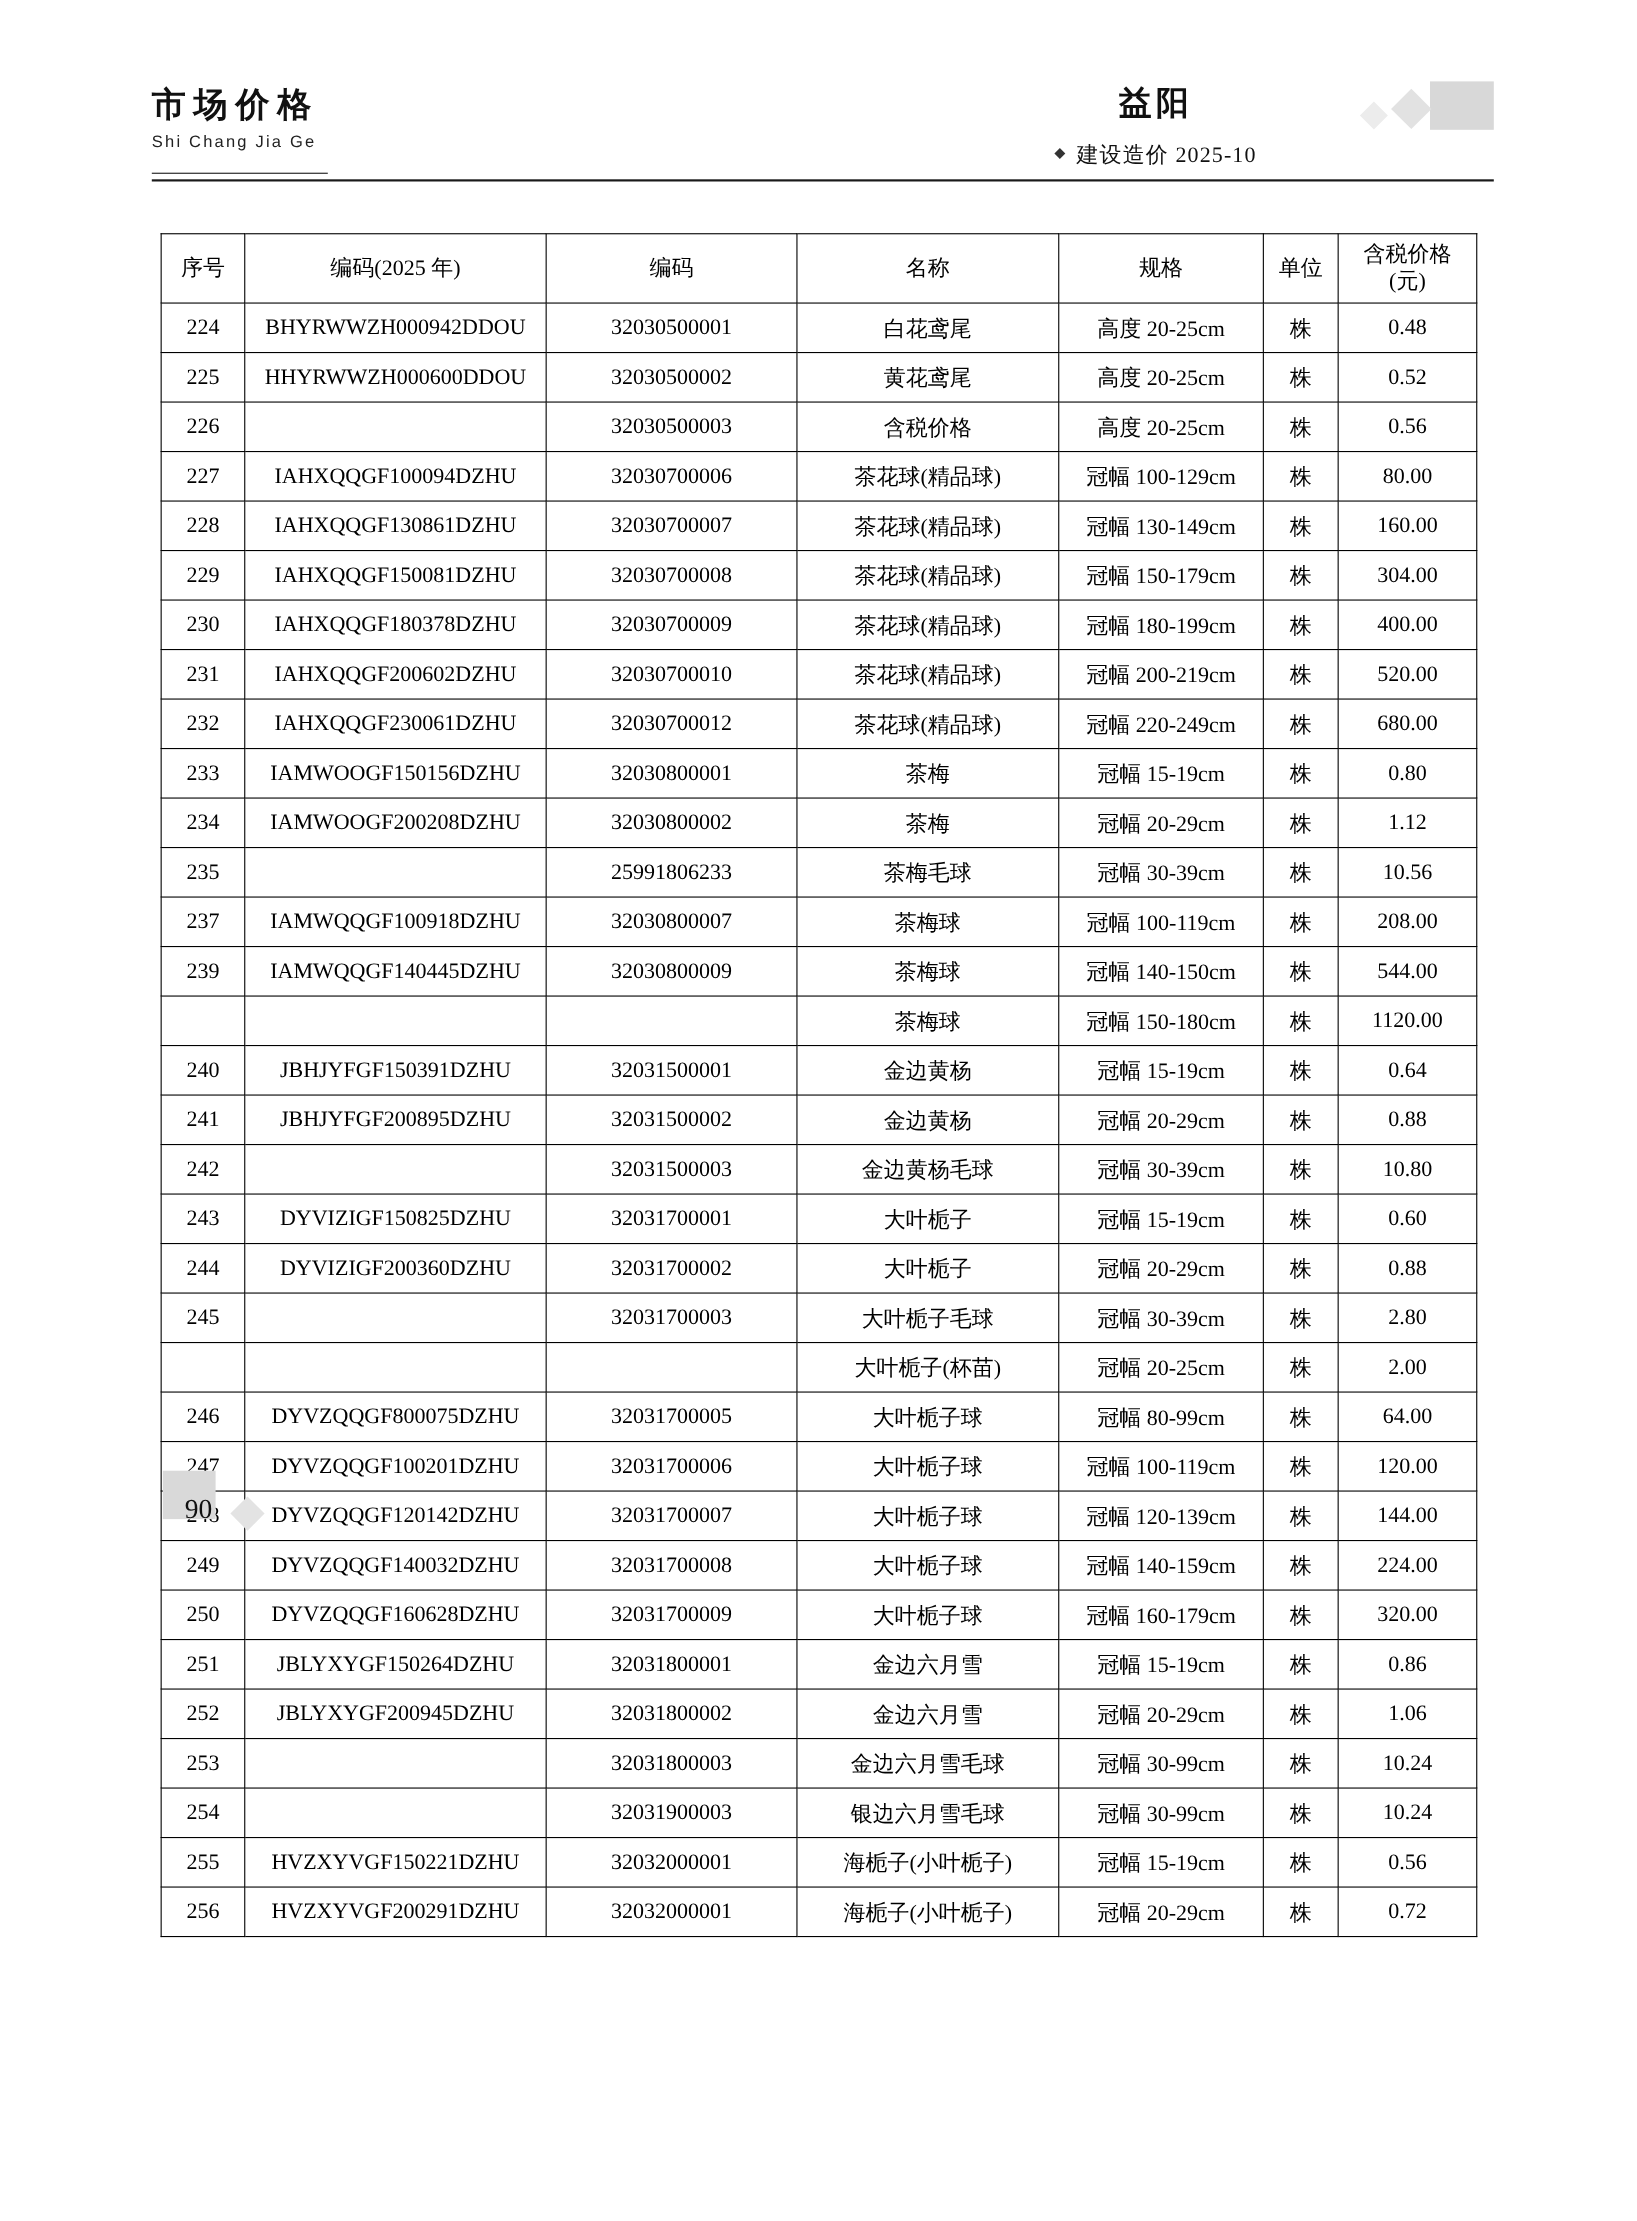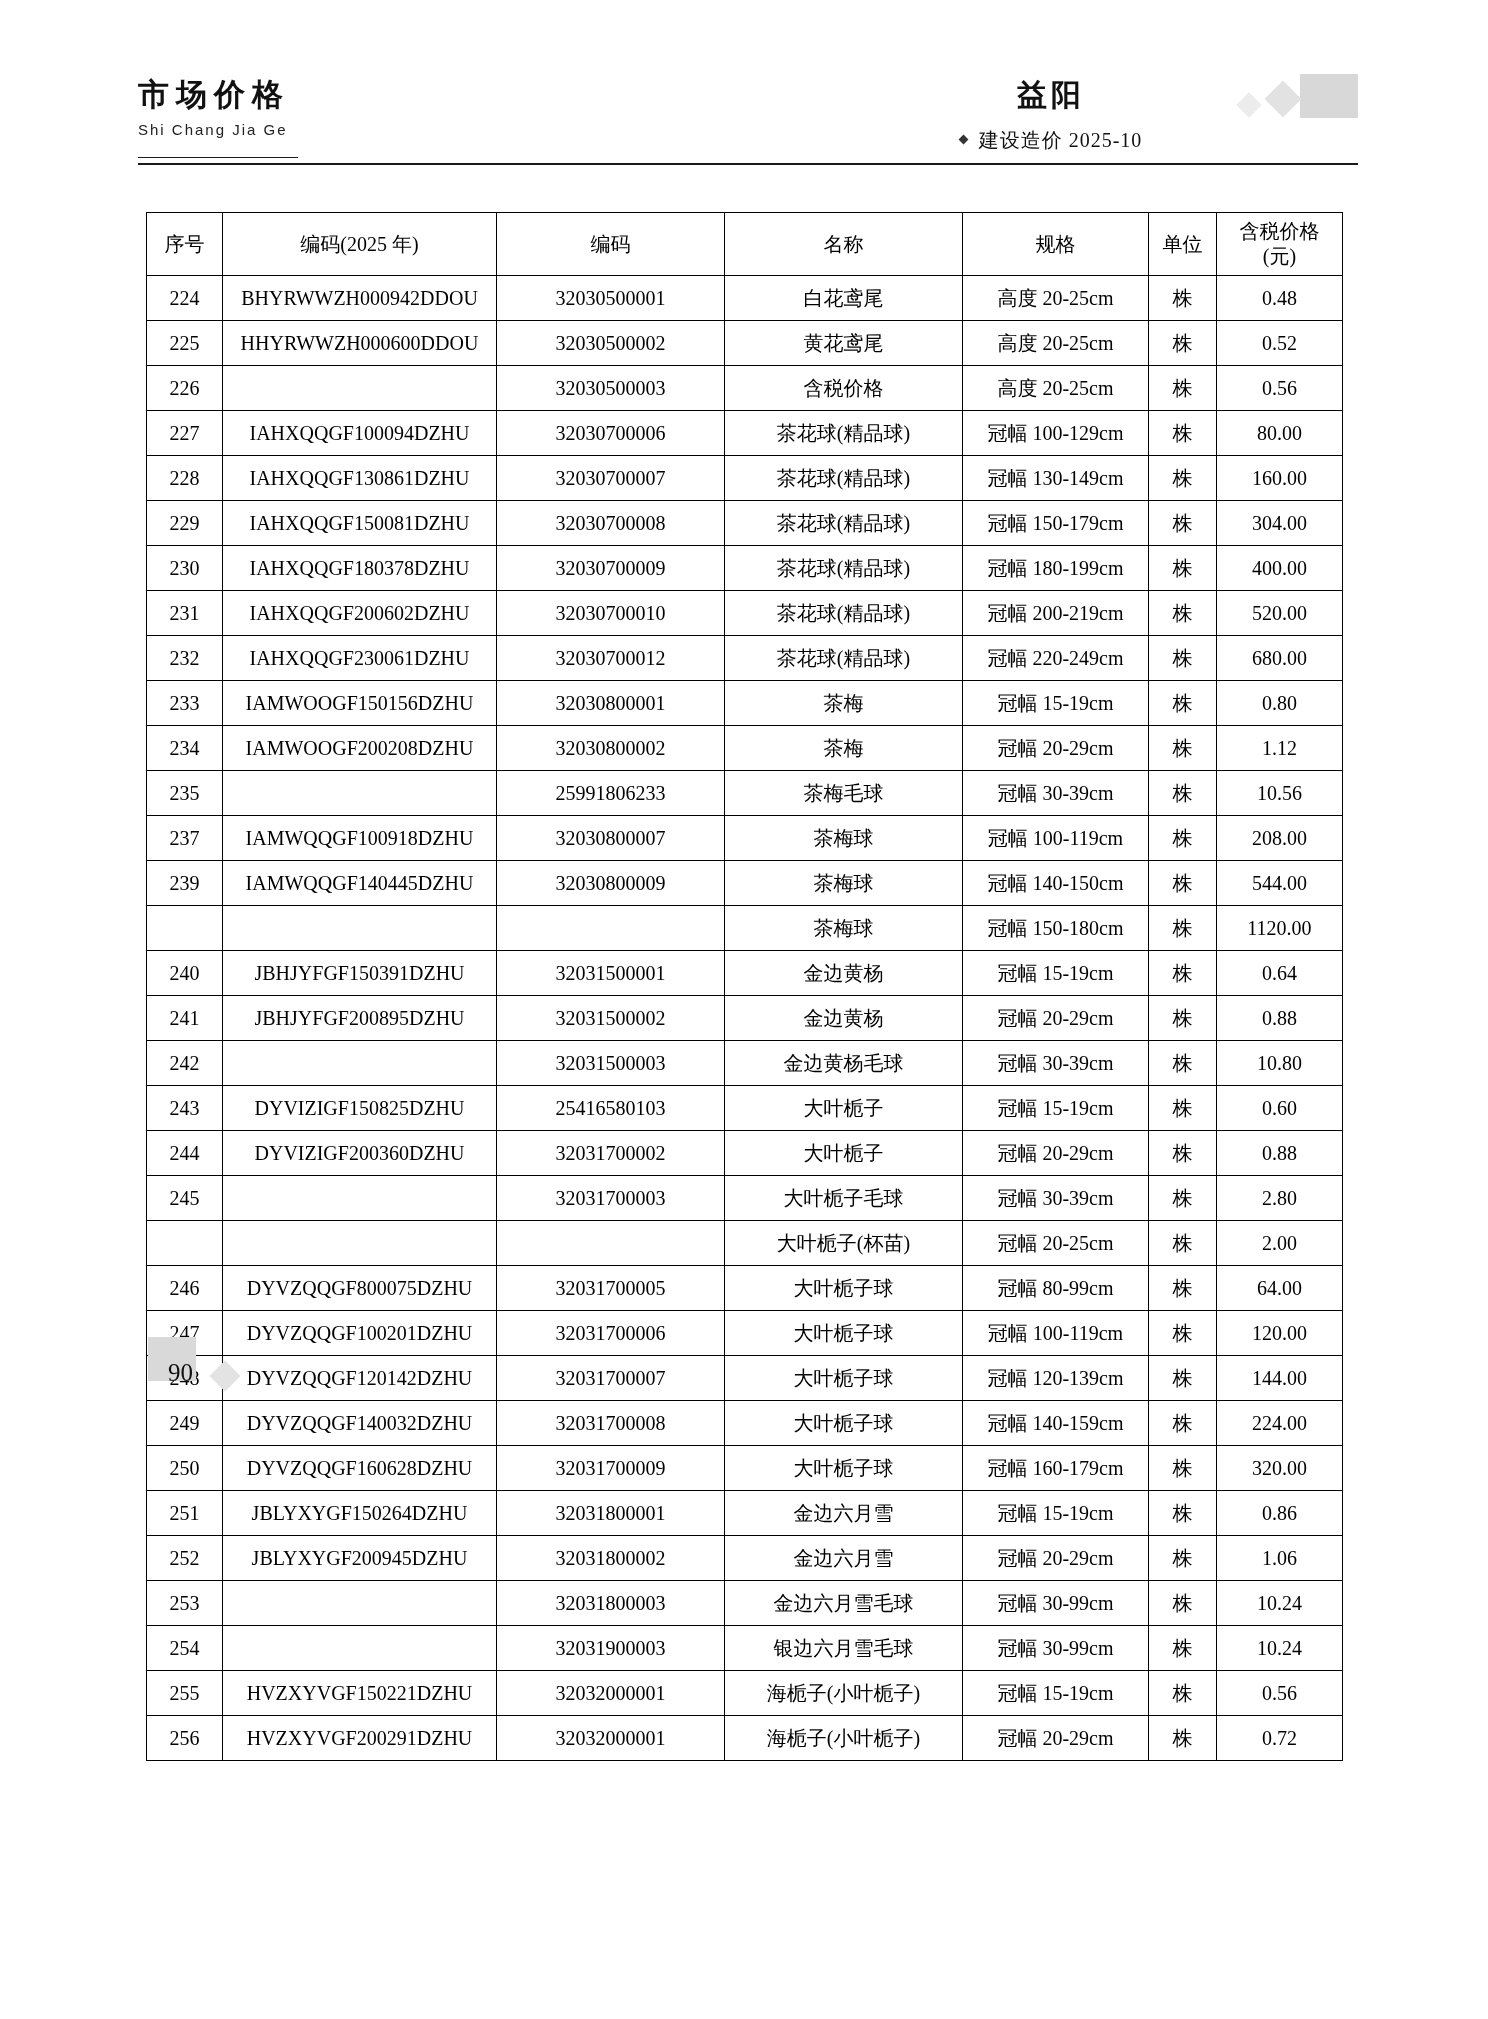--- a/index.html
+++ b/index.html
@@ -391,21 +391,21 @@
             <td class="mono code25"></td>
             <td class="mono code">32031500003</td>
             <td class="name">金边黄杨毛球</td>
             <td class="spec">冠幅 30-39cm</td>
             <td class="">株</td>
             <td class="mono">10.80</td>
           </tr>
           <tr>
             <td class="mono">243</td>
             <td class="mono code25">DYVIZIGF150825DZHU</td>
-            <td class="mono code">25416580103</td>
+            <td class="mono code">32031700001</td>
             <td class="name">大叶栀子</td>
             <td class="spec">冠幅 15-19cm</td>
             <td class="">株</td>
             <td class="mono">0.60</td>
           </tr>
           <tr>
             <td class="mono">244</td>
             <td class="mono code25">DYVIZIGF200360DZHU</td>
             <td class="mono code">32031700002</td>
             <td class="name">大叶栀子</td>

